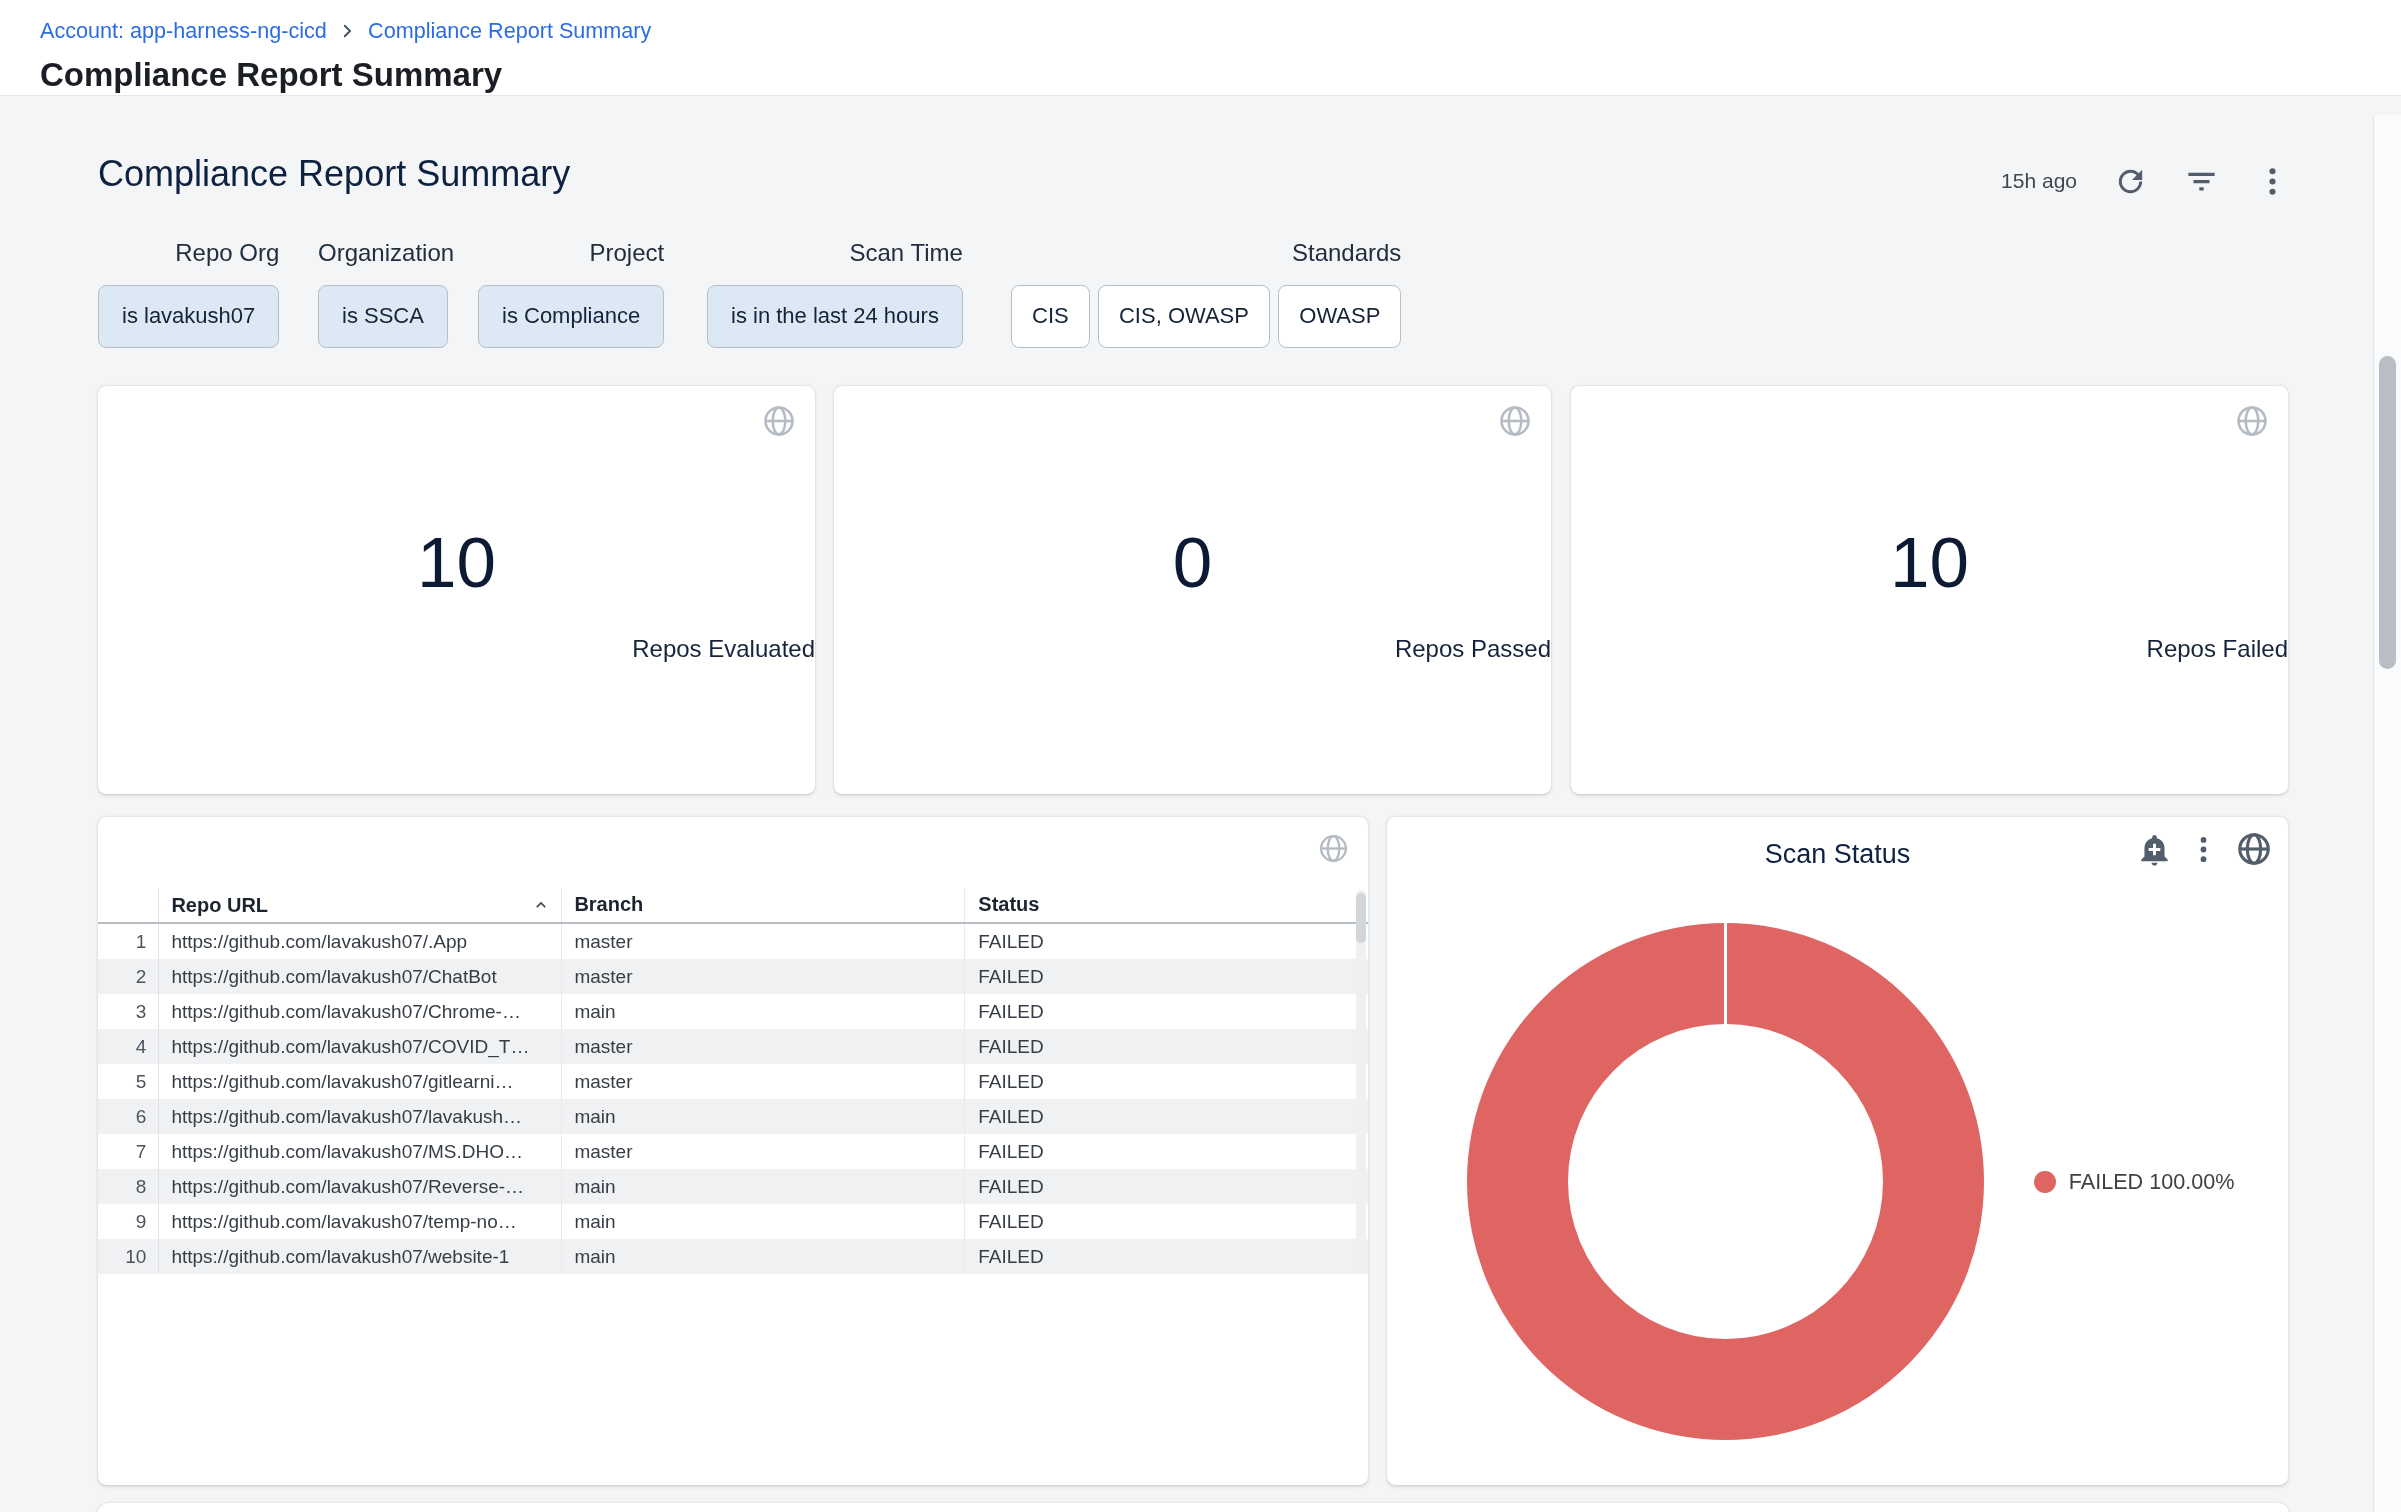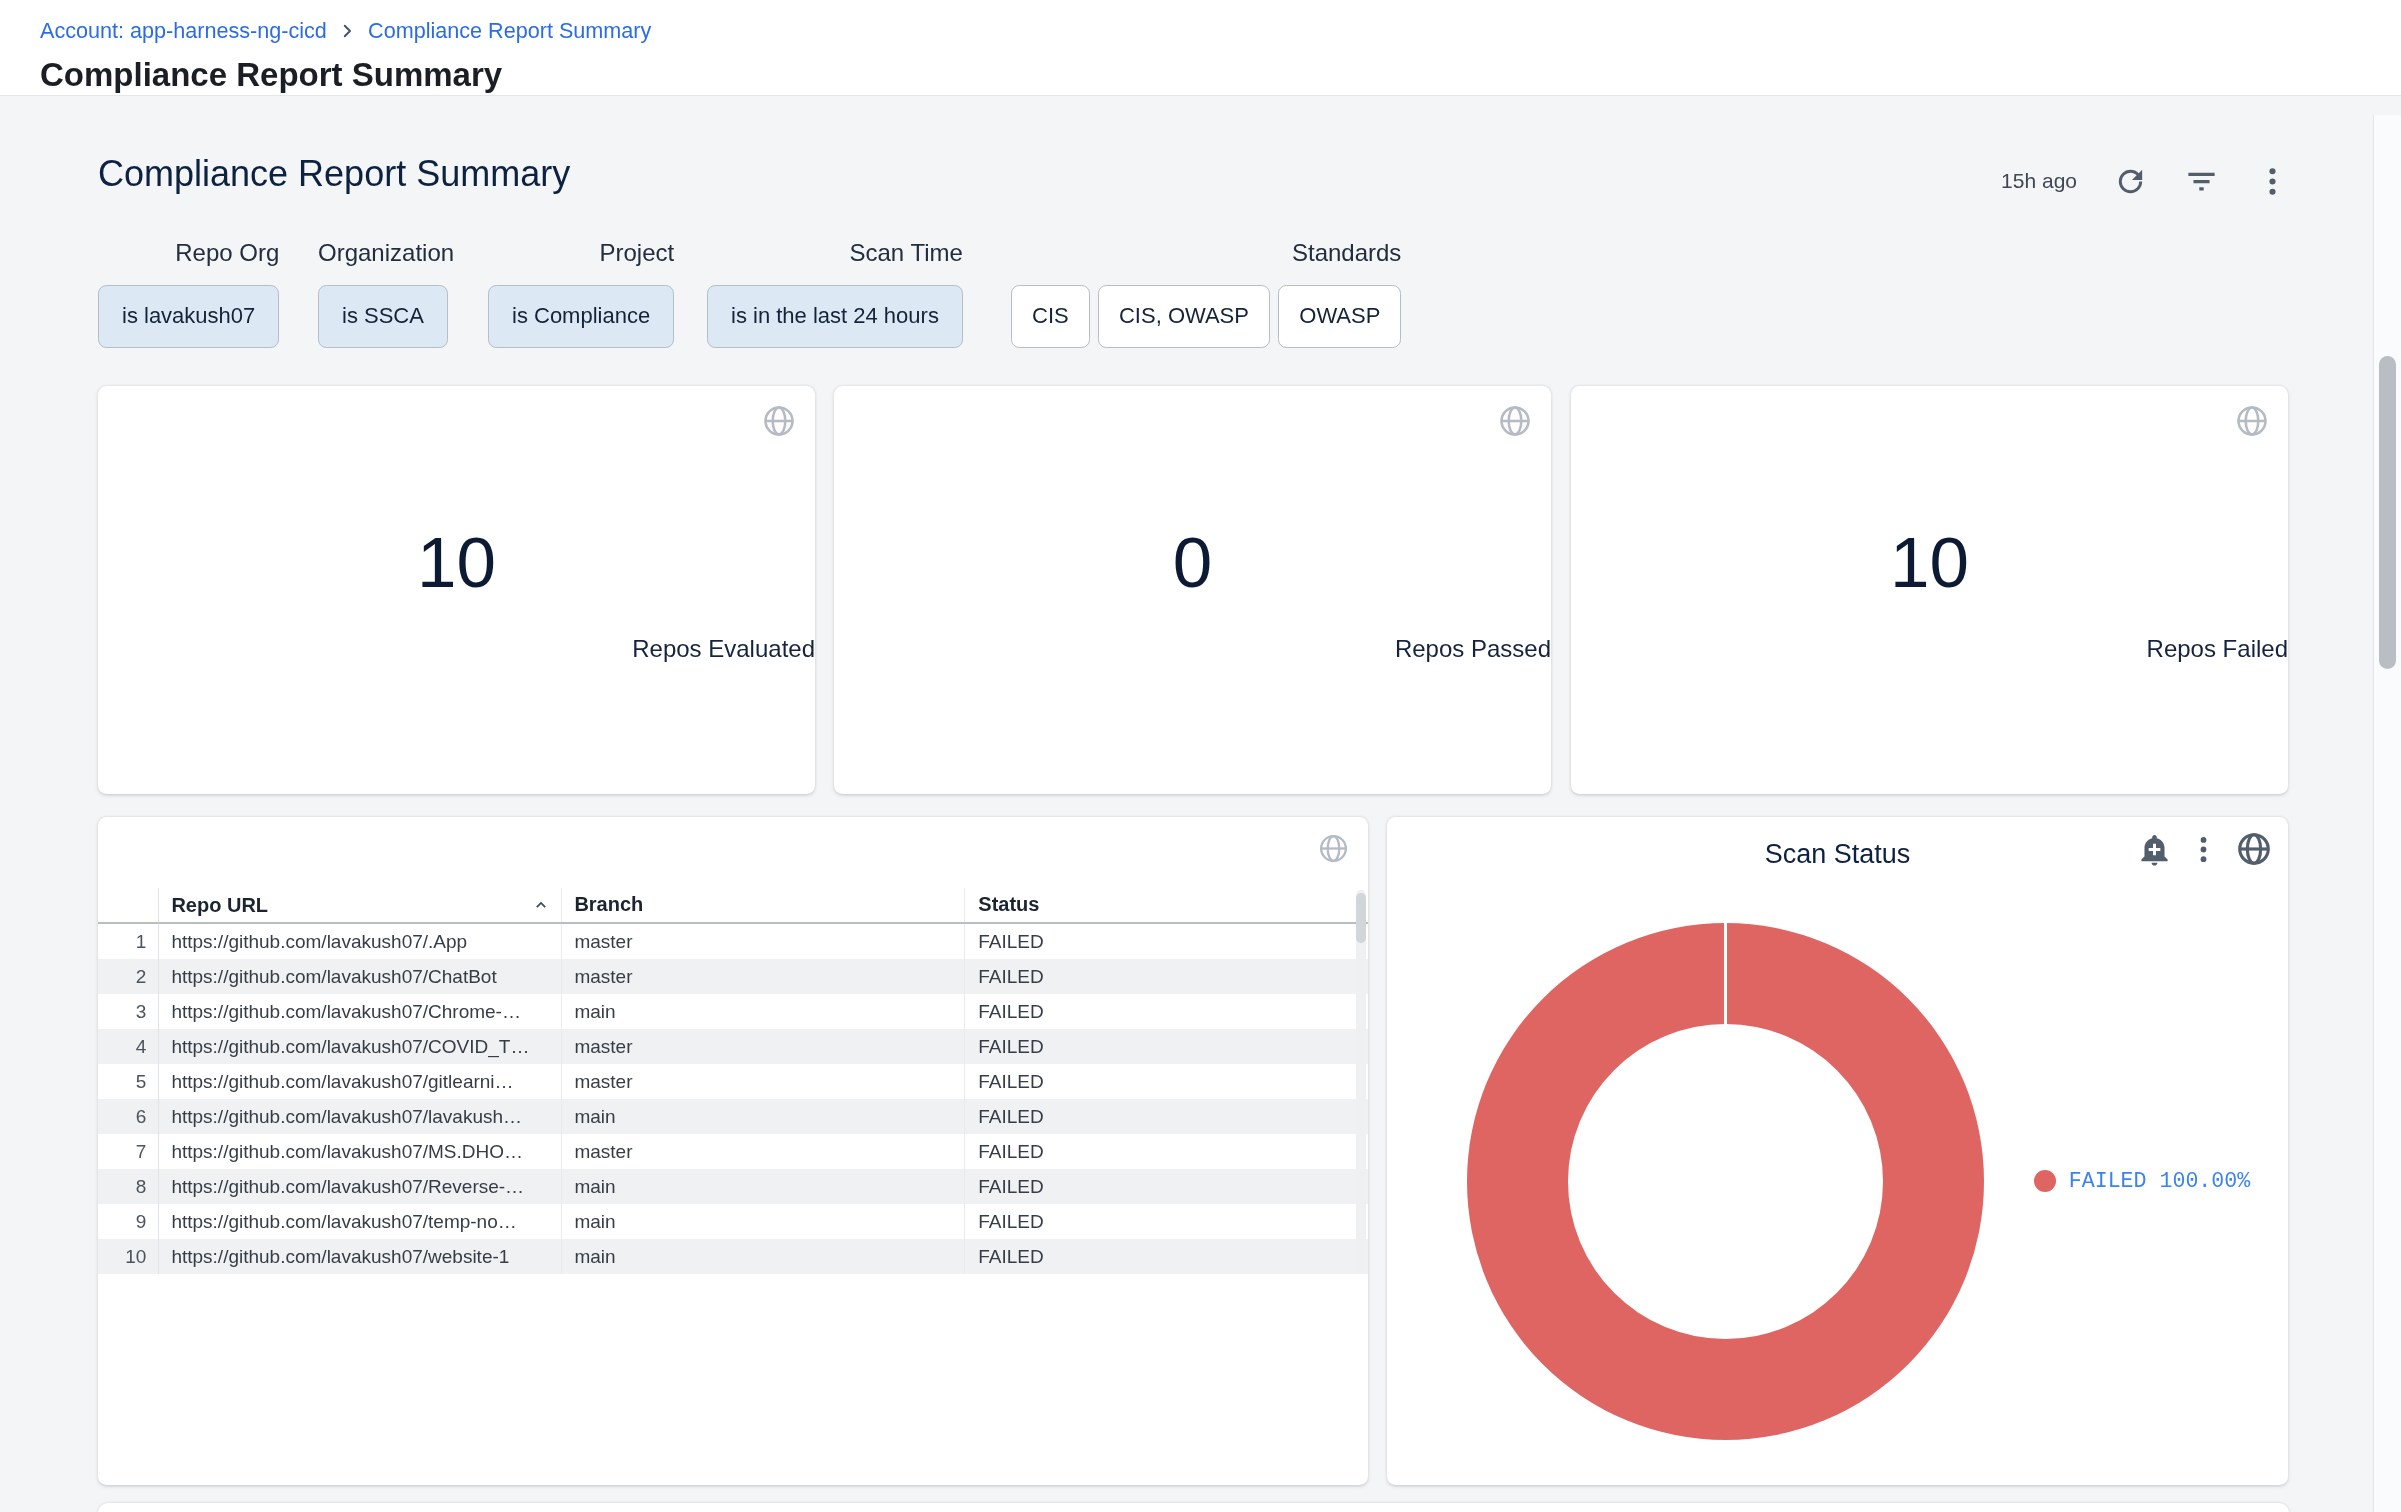--- a/index.html
+++ b/index.html
@@ -25,21 +25,21 @@
               align-items:center; justify-content:center; padding:0; }
 
   
   .filter-group { position:absolute; top:239px; }
   .filter-label { font-size:24px; color:#222e3e; margin-bottom:18px; white-space:nowrap;text-align:right; }
   .chip-row { display:flex; gap:8.3px; }
   .chip { height:63px; line-height:60px; padding:0 23px; border:1.7px solid #b5bdc7; border-radius:8.3px;
           font-size:22px; color:#152338; white-space:nowrap; cursor:pointer; background:#ffffff; }
   .chip.active { background:#dce8f4; }
   .chip.plain { padding:0 20px; }
-  .fg1 { left:98px; } .fg2 { left:318px; } .fg3 { left:488px; } .fg4 { left:707px; } .fg5 { left:1011px; }
+  .fg1 { left:98px; } .fg2 { left:318px; } .fg3 { left:478px; } .fg4 { left:707px; } .fg5 { left:1011px; }
 
   
   .card { position:absolute; background:#ffffff; border-radius:8.3px;
           box-shadow:0 0.8px 2.5px rgba(23,28,38,.14), 0 1.7px 5px rgba(23,28,38,.07); }
   .tile { top:386px; width:717px; height:408px; }
   .tile1 { left:98px; } .tile2 { left:834px; } .tile3 { left:1571px; }
   .tile-globe { position:absolute; top:16.6px; right:18px; color:#b5bbc3; cursor:pointer; }
   .tile-value { position:absolute; left:0; right:0; top:136px; text-align:center;
                 font-size:71px; font-weight:500; color:#0c1a33; }
   .tile-label { position:absolute; left:0; right:0; top:249px; text-align:right;
@@ -68,21 +68,21 @@
   
   .scan-card { left:1387px; top:817px; width:901px; height:668px; }
   .scan-icons { position:absolute; top:13.3px; right:15px; display:flex; align-items:center; gap:15px; color:#555f6b; }
   .donut { position:absolute; left:80px; top:106px; width:517px; height:517px; cursor:pointer; }
   .donut-ring { position:absolute; inset:0; border-radius:50%; background:#df6563; }
   .donut-gap { position:absolute; left:257px; top:0; width:3.3px; height:259px; background:#ffffff; }
   .donut-hole { position:absolute; left:101px; top:101px; width:315px; height:315px;
                 border-radius:50%; background:#ffffff; }
   .legend { position:absolute; left:647px; top:352px; display:flex; align-items:center; gap:12.4px; cursor:pointer; }
   .legend-dot { width:22.4px; height:22.4px; border-radius:50%; background:#df6563; }
-  .legend-label { font-size:21.6px; color:#3b82f6; white-space:nowrap;font-family:Liberation Mono, monospace; }
+  .legend-label { font-size:21.6px; color:#404040; white-space:nowrap; }
 
   
   .bottom-card { left:98px; top:1503px; width:2191px; height:33px; border-radius:10px; }
 
   
   .page-scrolltrack { position:absolute; right:0; top:115px; width:28px; height:1397px;
                       background:#fafbfc; border-left:0.8px solid #e4e6ea; }
   .page-scrollthumb { position:absolute; right:5px; top:241px; width:17.4px; height:313px;
                       background:#b9bdc4; border-radius:9px; cursor:grab; }
 

